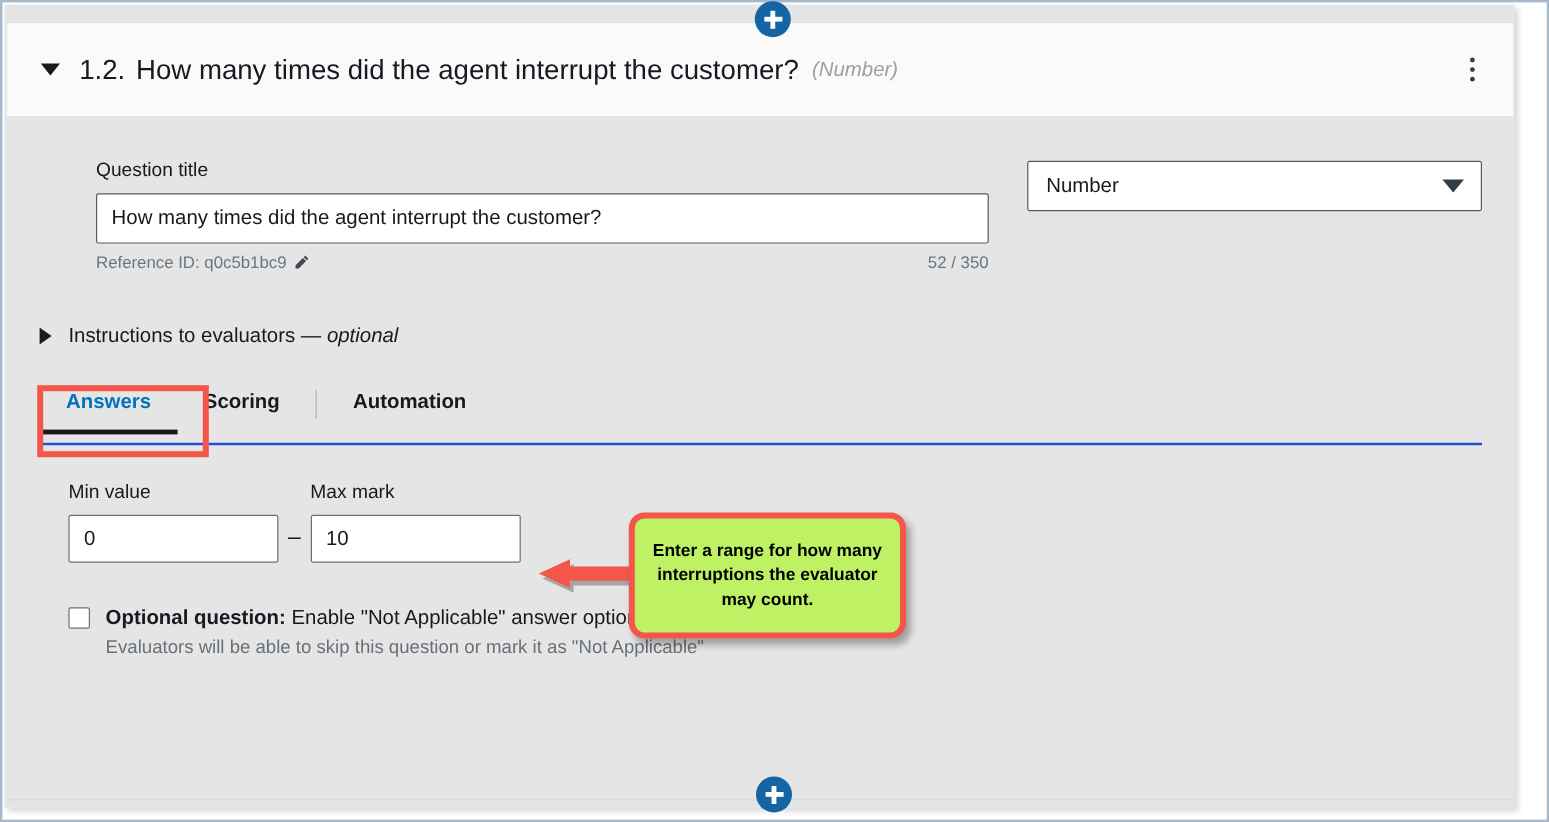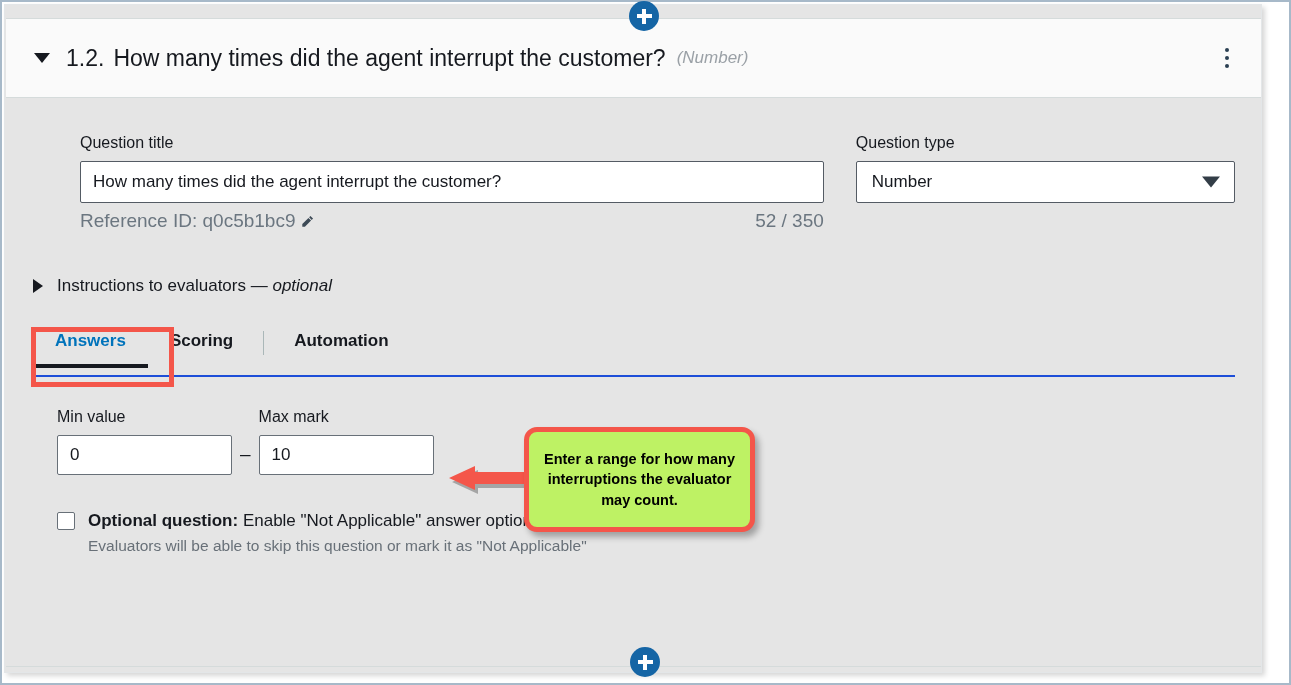--- a/index.html
+++ b/index.html
@@ -145,21 +145,21 @@
     font-size: 17px;
     color: #16191f;
     padding: 0 12px;
     outline: none;
   }
   .meta-row {
     display: flex;
     justify-content: space-between;
     align-items: center;
     margin-top: 7px;
-    font-size: 19px;
+    font-size: 14px;
     color: #6b7680;
   }
   .ref-id { display: flex; align-items: center; gap: 6px; }
   .pencil-icon { cursor: pointer; display: inline-flex; }
   .char-count { color: #6b7680; }
 
   .select-box {
     position: relative;
     width: 100%;
     height: 42px;
@@ -374,21 +374,20 @@
                 <svg width="13" height="13" viewBox="0 0 16 16" aria-hidden="true">
                   <path d="M11.6 1.2l3.2 3.2-1.6 1.6-3.2-3.2zM9.2 3.6l3.2 3.2-7.6 7.6H1.6v-3.2z" fill="#3d4a56"></path>
                 </svg>
               </span>
             </span>
             <span class="char-count">52 / 350</span>
           </div>
         </div>
 
         <div class="col-type">
-          <div class="field-label">Question type</div>
           <div class="select-box">
             <span>Number</span>
             <span class="select-caret"></span>
           </div>
         </div>
       </div>
 
       <div class="instructions">
         <span class="caret-right"></span>
         <span class="instructions-label">

